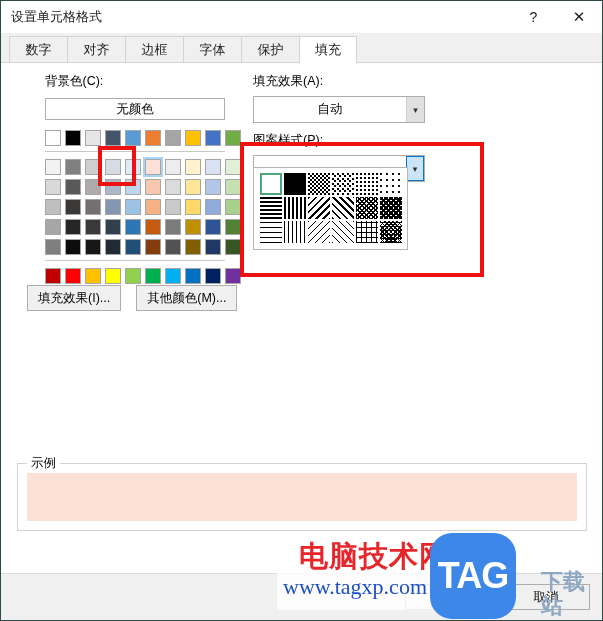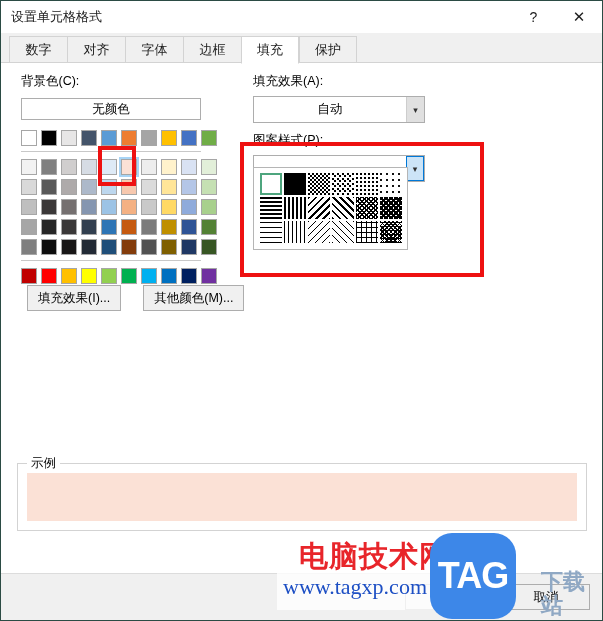--- a/index.html
+++ b/index.html
@@ -101,21 +101,21 @@
 
   .field-label {
     font-size: 12.5px;
     color: #000;
     white-space: nowrap;
   }
 
   
   #bgcol {
     position: absolute;
-    left: 20px; top: 10px;
+    left: 44px; top: 10px;
     width: 200px;
   }
   .nocolor-btn {
     margin-top: 8px;
     width: 180px; height: 22px;
     border: 1px solid #adadad;
     background: #ffffff;
     display: flex; align-items: center; justify-content: center;
     font-size: 12.5px;
     cursor: default;
@@ -152,21 +152,21 @@
     border: 4px solid #ee1111;
     box-sizing: border-box;
     pointer-events: none;
     z-index: 60;
   }
 
   
   .btnrow {
     position: absolute;
     left: 26px; top: 222px;
-    display: flex; gap: 22px;
+    display: flex; gap: 15px;
   }
   .dlgbtn {
     height: 26px;
     padding: 0 10px;
     min-width: 86px;
     border: 1px solid #adadad;
     background: #f0f0f0;
     font-size: 12.5px;
     display: flex; align-items: center; justify-content: center;
     cursor: default;
@@ -358,24 +358,24 @@
     <div class="title-btns">
       <div class="tbtn">?</div>
       <div class="tbtn close">✕</div>
     </div>
   </div>
 
   <div class="tabstrip-wrap">
     <div class="tabstrip">
       <div class="tab">数字</div>
       <div class="tab">对齐</div>
+      <div class="tab">边框</div>
       <div class="tab">字体</div>
-      <div class="tab">边框</div>
+      <div class="tab">保护</div>
       <div class="tab active">填充</div>
-      <div class="tab">保护</div>
     </div>
   </div>
 
   <div class="dialog-body">
 
     <div id="bgcol">
       <div class="field-label">背景色(C):</div>
       <div class="nocolor-btn">无颜色</div>
       <div class="swatch-block">
         <div class="swatch-row" id="row-theme">

